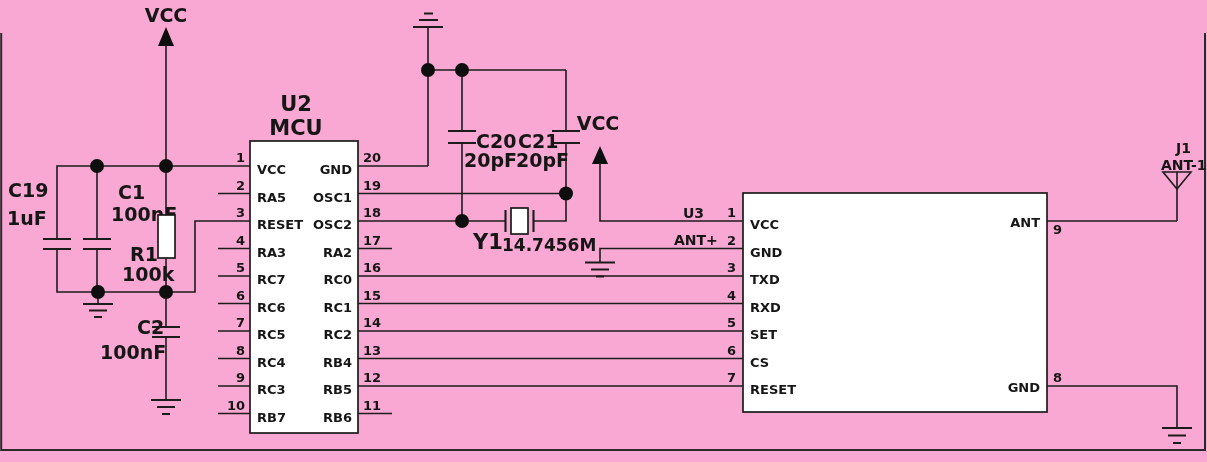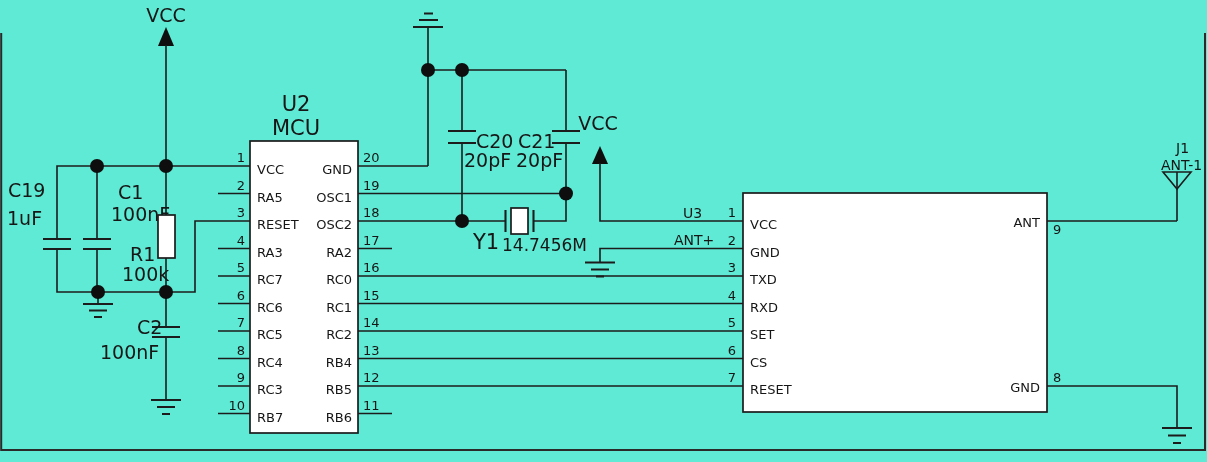--- a/index.html
+++ b/index.html
@@ -1,17 +1,17 @@
 <!DOCTYPE html>
 <html><head>
 <meta charset="utf-8">
 <style>
   html,body{margin:0;padding:0;background:#fff;}
-  .page{position:relative;width:1207px;height:462px;background:#5eead4;overflow:hidden;
-        font-family:"DejaVu Sans","Liberation Sans",sans-serif;}
+  .page{position:relative;width:1207px;height:462px;background:#f9a8d4;overflow:hidden;
+        font-family:"DejaVu Sans","Liberation Sans",sans-serif;font-weight:bold;}
   svg{display:block;}
   svg text{fill:#161616;font-family:"DejaVu Sans","Liberation Sans",sans-serif;}
   .w{stroke:#1c1c1c;stroke-width:1.6;fill:none;}
   .w2{stroke:#1c1c1c;stroke-width:2.1;fill:none;}
   .body{fill:#ffffff;stroke:#1c1c1c;stroke-width:1.7;}
   .dot{fill:#0e0e0e;stroke:none;}
   .arrow{fill:#0e0e0e;stroke:none;}
   .lbl{font-size:19px;}
   .lbl-lg{font-size:21px;}
   .lbl-md{font-size:17px;}

